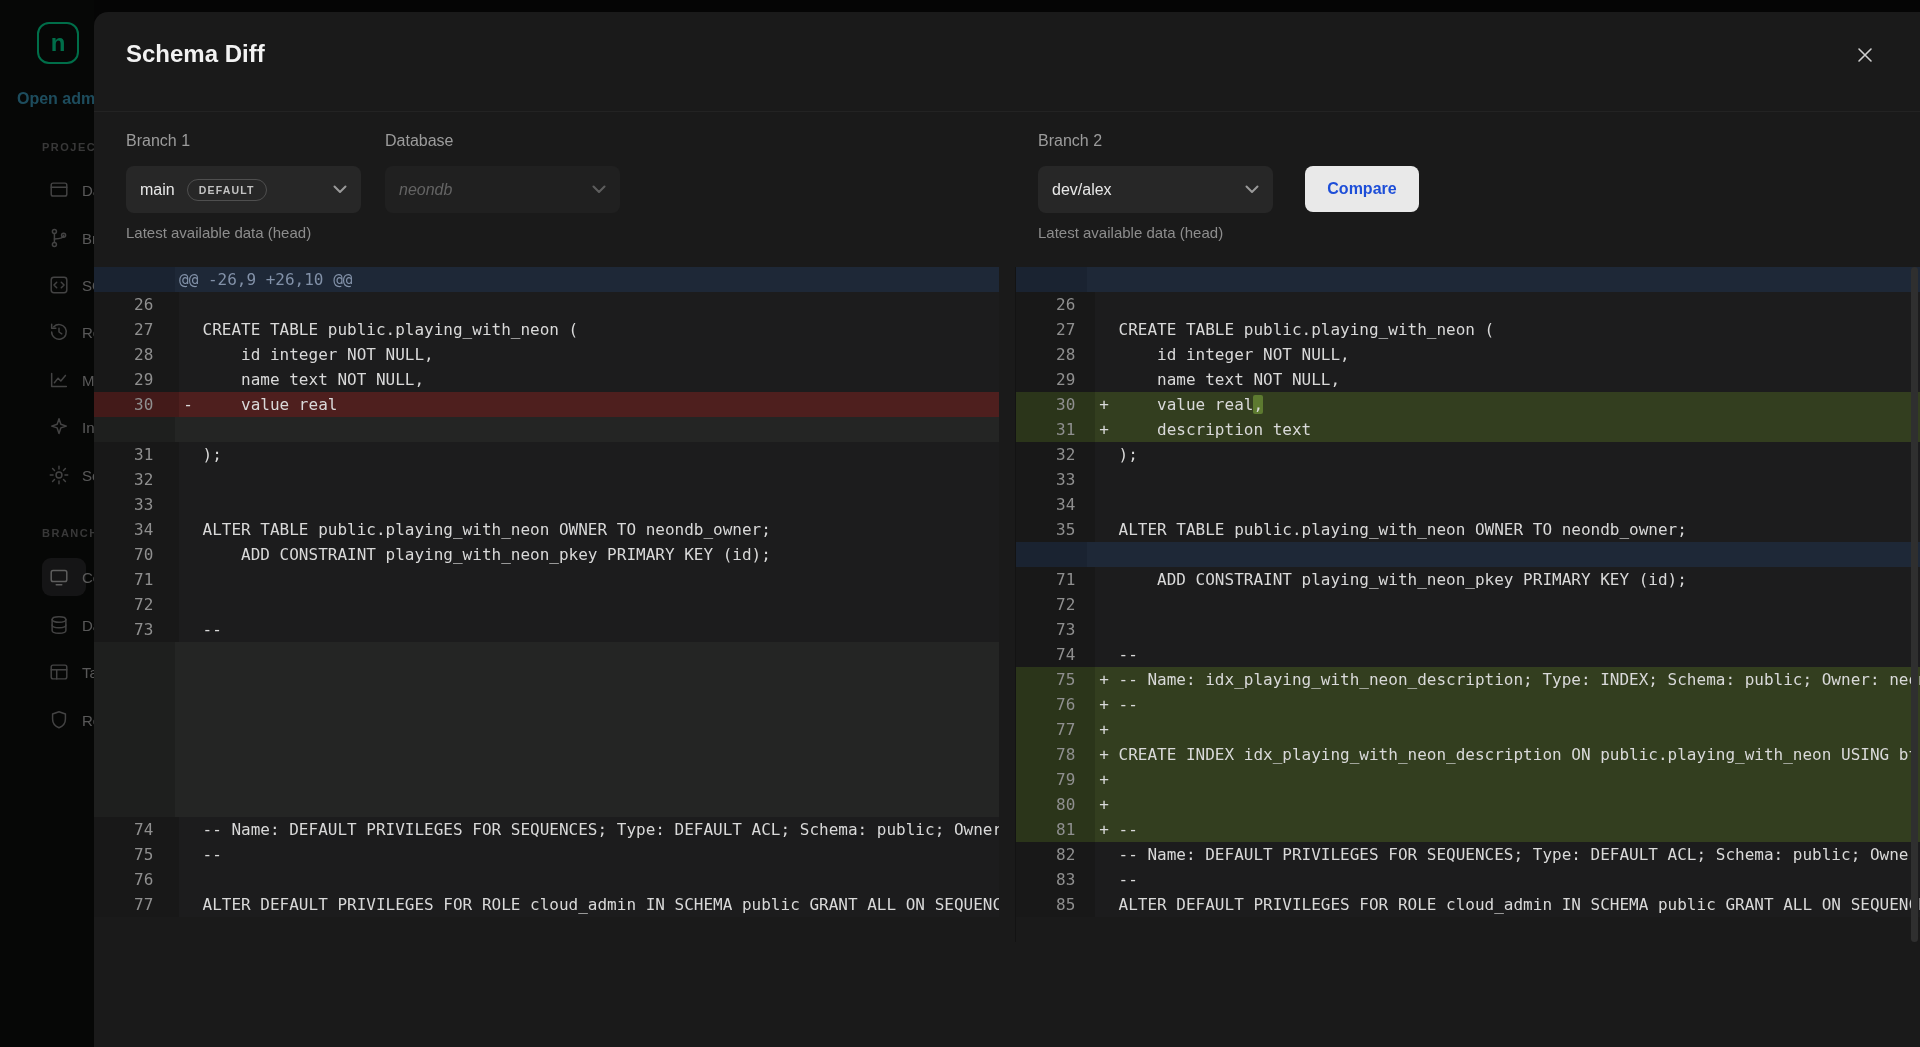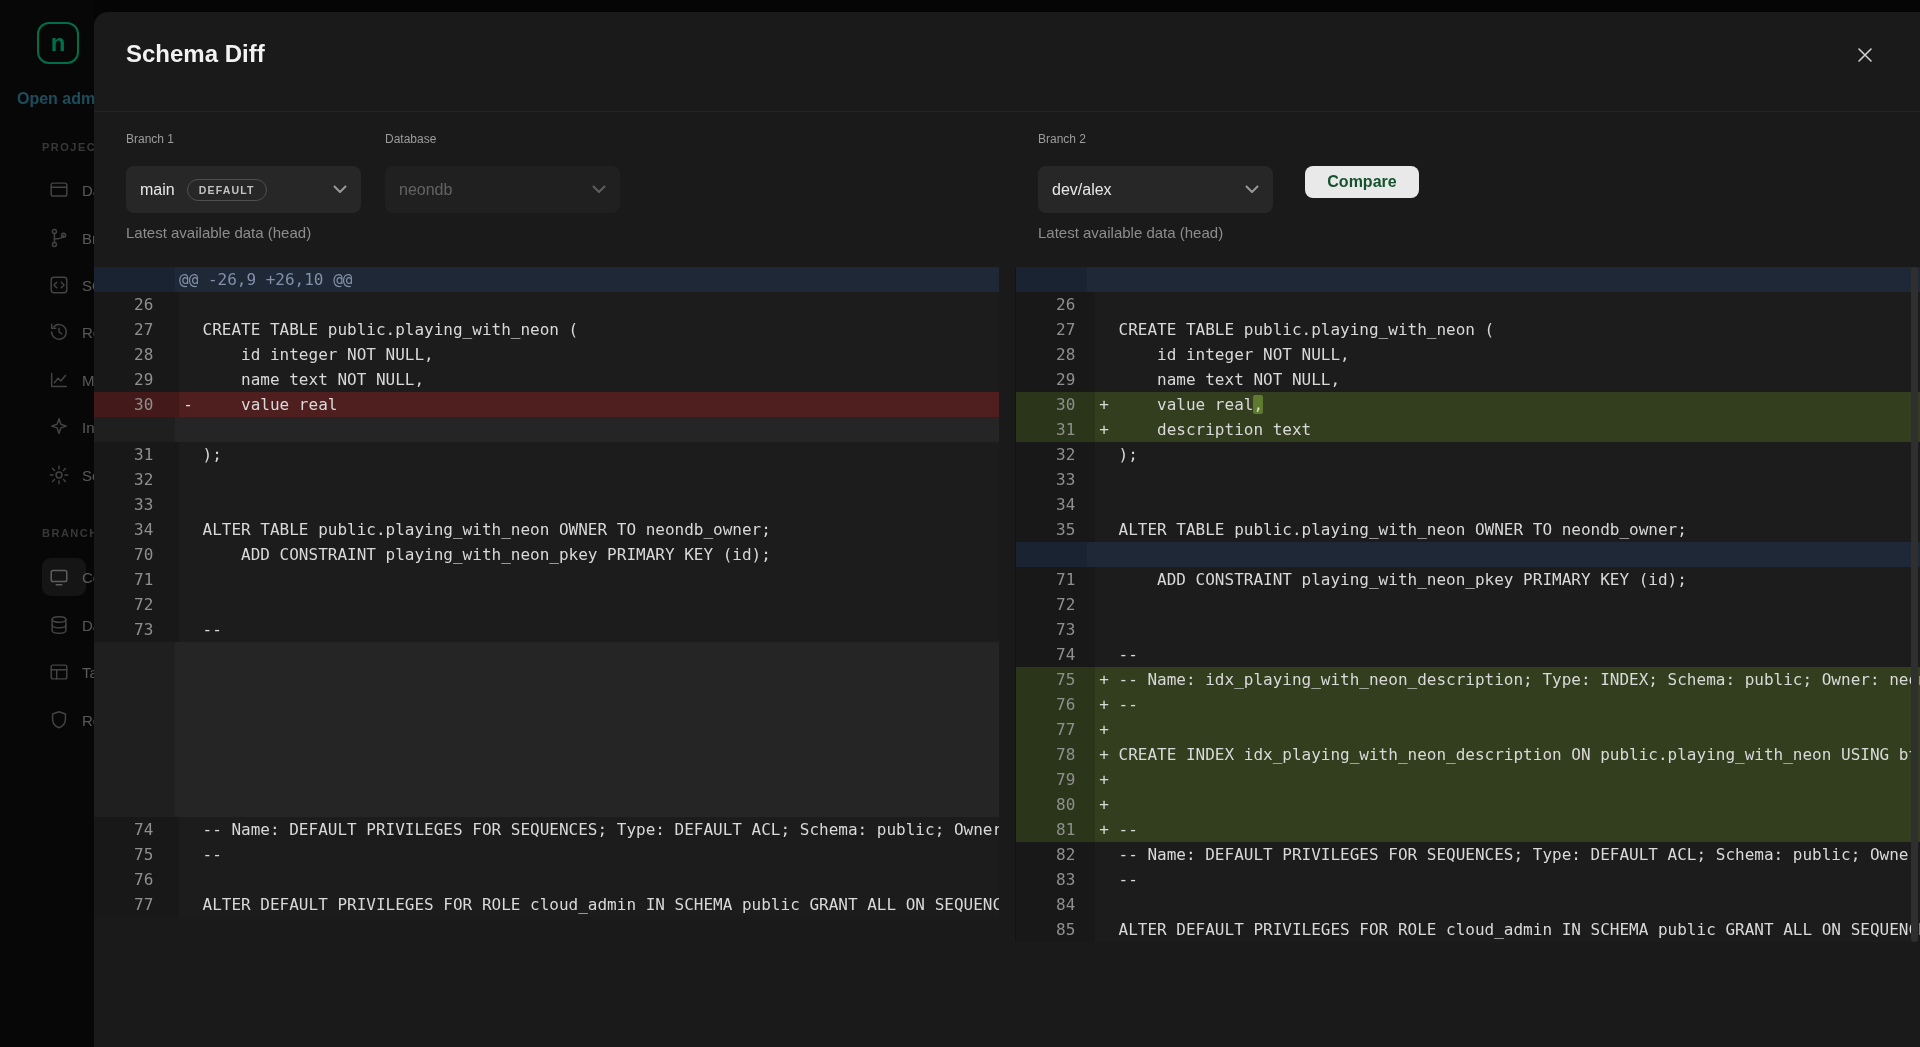--- a/index.html
+++ b/index.html
@@ -29,32 +29,32 @@
 
   
   .modal { position:absolute; left:94px; top:12px; width:1826px; height:1035px;
            background:#1a1a1a; border-top-left-radius:14px; z-index:10; overflow:hidden; }
   .modal-title { position:absolute; left:32px; top:28px; font-size:24px;
                  font-weight:600; color:#f2f2f2; }
   .close-btn { position:absolute; top:28px; right:40px; width:30px; height:30px;
                display:flex; align-items:center; justify-content:center; cursor:pointer; }
   .header-divider { position:absolute; top:99px; left:0; right:0; height:1px; background:#232323; }
 
-  .ctl-label { position:absolute; top:120px; font-size:12px; color:#9c9c9c; }
+  .ctl-label { position:absolute; top:120px; font-size:16px; color:#9c9c9c; }
   .select { position:absolute; top:154px; height:47px; width:235px; background:#272727;
             border-radius:8px; display:flex; align-items:center; padding:0 14px; cursor:pointer; }
   .select .value { font-size:16px; color:#e8e8e8; }
   .select.disabled { background:#202020; }
-  .select.disabled .value { color:#636363; }
+  .select.disabled .value { color:#636363;font-style:italic; }
   .select.disabled svg { opacity:.5; }
   .badge { margin-left:12px; border:1px solid #4f4f4f; color:#c2c2c2; font-size:10.5px;
            letter-spacing:1.2px; font-weight:600; padding:4px 11px; border-radius:999px; }
   .chevron { margin-left:auto; }
-  .compare-btn { position:absolute; left:1211px; top:154px; width:114px; height:32px;
-                 background:#e9e9e9; color:#14532d; font-weight:600; font-size:16px;
+  .compare-btn { position:absolute; left:1211px; top:154px; width:114px; height:46px;
+                 background:#e9e9e9; color:#1d4ed8; font-weight:600; font-size:16px;
                  border:none; border-radius:8px; display:flex; align-items:center;
                  justify-content:center; cursor:pointer;
                  font-family:"Liberation Sans", sans-serif; }
   .caption { position:absolute; top:212px; font-size:15px; color:#8d8d8d; }
 
   
   .diff { position:absolute; left:0; top:255px; width:1826px; height:675px; display:flex;gap:16px; }
   .pane { width:913px; overflow:hidden; }
   .pane.right { border-left:1px solid #131313; }
   .drow { display:flex; height:25px; background:#1c1c1d; color:#d9d9d9; }
@@ -418,23 +418,19 @@
         </div>
         <div class="drow ctx">
           <span class="gut">82</span>
           <span class="code"><span class="sign"> </span>-- Name: DEFAULT PRIVILEGES FOR SEQUENCES; Type: DEFAULT ACL; Schema: public; Owner: cloud_admin</span>
         </div>
         <div class="drow ctx">
           <span class="gut">83</span>
           <span class="code"><span class="sign"> </span>--</span>
         </div>
         <div class="drow ctx">
-          <span class="gut">84</span>
-          <span class="code"><span class="sign"> </span></span>
-        </div>
-        <div class="drow ctx">
           <span class="gut">85</span>
           <span class="code"><span class="sign"> </span>ALTER DEFAULT PRIVILEGES FOR ROLE cloud_admin IN SCHEMA public GRANT ALL ON SEQUENCES TO neondb_owner;</span>
         </div>
       </div>
   </div>
   <div class="diff-scrollbar"></div>
 </div>
 
 </body></html>

